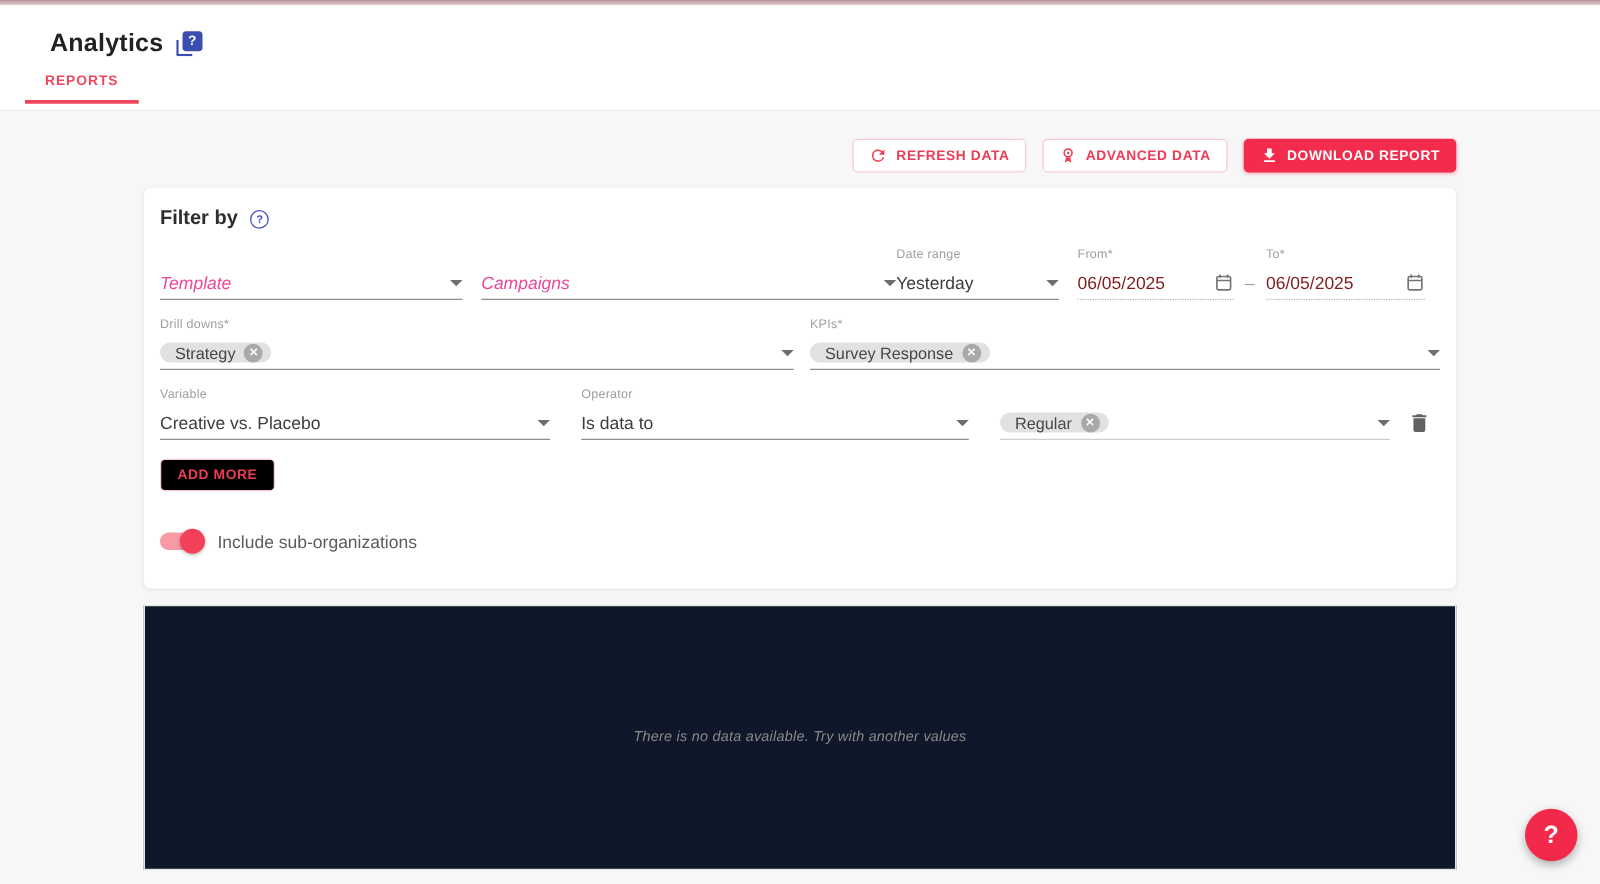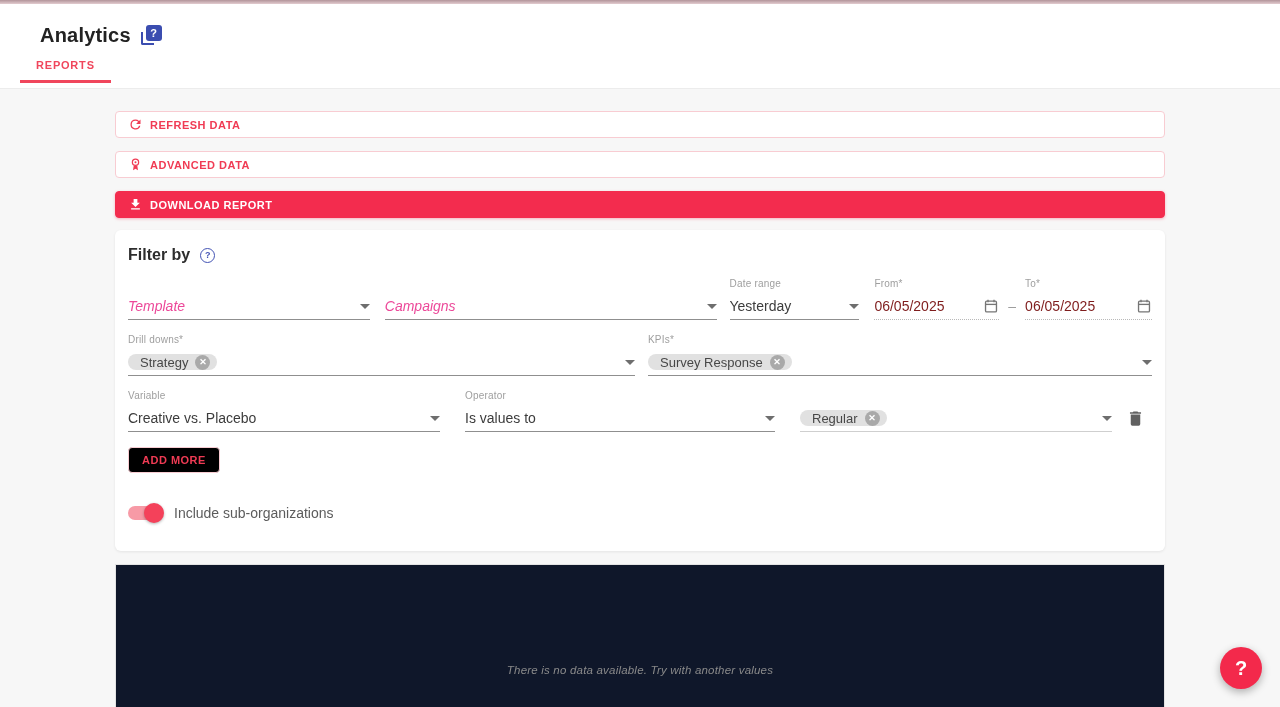--- a/index.html
+++ b/index.html
@@ -24,21 +24,21 @@
     background:#3b4db0; border-radius:3px; color:#fff; font-size:11px; font-weight:700;
     display:flex; align-items:center; justify-content:center; }
   .tabs { display:flex; margin-top:12px; }
   .tab { padding:0 16px 9px; font-size:11px; font-weight:700; letter-spacing:0.8px;
     color:#f0465c; border-bottom:3px solid #f0465c; cursor:pointer; }
 
   
   .main { width:1050px; margin:0 auto; }
 
   
-  .actions { display:flex; justify-content:flex-end; gap:13px; margin-top:22px;flex-direction:column; }
+  .actions { display:flex; justify-content:flex-end; gap:13px; margin-top:22px; }
   .btn { display:flex; align-items:center; gap:7px; height:27px; padding:0 12px;
     border-radius:4px; font-size:11px; font-weight:700; letter-spacing:0.5px; cursor:pointer;
     background:#fff; border:1px solid #f8ccd2; color:#f03b54; }
   .btn svg { flex:0 0 auto; }
   .btn.primary { background:#f32c4e; border:1px solid #f32c4e; color:#fff;
     box-shadow:0 1px 3px rgba(243,44,78,0.35); }
 
   
   .card { background:#fff; border-radius:6px; box-shadow:0 1px 3px rgba(0,0,0,0.08);
     margin-top:12px; padding:16px 13px 30px; }
@@ -64,21 +64,21 @@
   .dash-sep { font-size:14px; color:#9e9e9e; padding:0 9px 6px; align-self:flex-end; }
 
   .chip { display:inline-flex; align-items:center; gap:7px; background:#e1e1e1;
     border-radius:13px; height:16px; padding:0 7px 0 12px; font-size:13px; color:#474747; }
   .chip-x { width:15px; height:15px; border-radius:50%; background:#a9a9a9; color:#fff;
     font-size:9px; font-weight:700; display:flex; align-items:center; justify-content:center;
     cursor:pointer; }
 
   .w-template { width:242px; }
   .w-campaigns { width:332px; margin-left:15px; }
-  .w-daterange { width:130px; margin-left:13px; }
+  .w-daterange { width:130px; }
   .w-from { width:125px; margin-left:15px; }
   .w-to { width:127px; }
   .w-drill { width:507px; }
   .w-kpis { width:504px; margin-left:13px; }
   .w-variable { width:312px; }
   .w-operator { width:310px; margin-left:25px; }
   .w-value { width:312px; margin-left:25px; }
   .trash-btn { margin-left:14px; margin-bottom:4px; color:#616161; cursor:pointer; display:flex; }
 
   .add-more { display:inline-flex; align-items:center; margin-top:15px; height:26px;
@@ -235,21 +235,21 @@
       <div class="field w-variable">
         <span class="flabel">Variable</span>
         <div class="control">
           <span class="val">Creative vs. Placebo</span>
           <span class="caret"></span>
         </div>
       </div>
       <div class="field w-operator">
         <span class="flabel">Operator</span>
         <div class="control">
-          <span class="val">Is values to</span>
+          <span class="val">Is data to</span>
           <span class="caret"></span>
         </div>
       </div>
       <div class="field w-value">
         <div class="control light-line">
           <span class="chip">
             <span>Regular</span>
             <span class="chip-x">✕</span>
           </span>
           <span class="val"></span>

